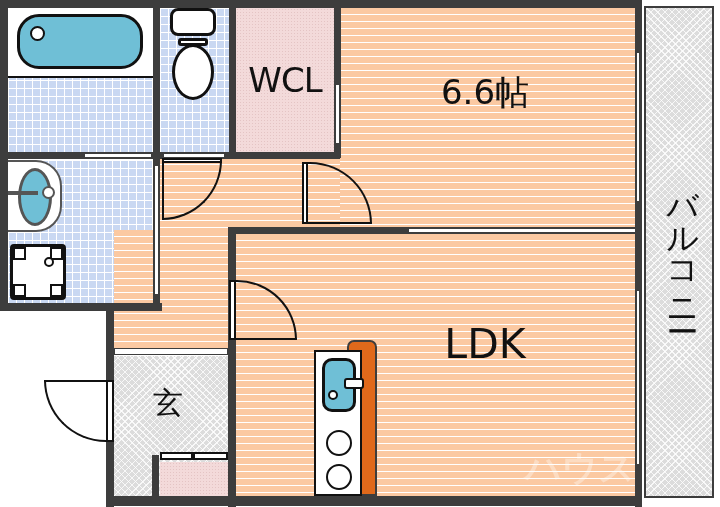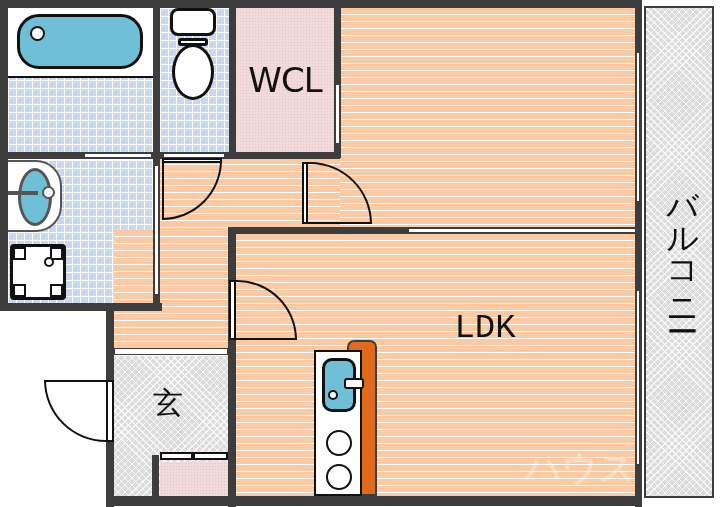--- a/index.html
+++ b/index.html
@@ -110,21 +110,22 @@
   <div class="abs" style="left:28px;top:26px;width:16px;height:7px;background:#fff;border:2px solid #111;border-radius:3px;"></div>
   <div class="abs" style="left:12px;top:38px;width:6px;height:6px;background:#fff;border:2px solid #111;border-radius:50%;"></div>
   <div class="abs" style="left:10px;top:78px;width:22px;height:22px;border:2px solid #111;border-radius:50%;"></div>
   <div class="abs" style="left:10px;top:112px;width:22px;height:22px;border:2px solid #111;border-radius:50%;"></div>
 </div>
 
 <div class="win" style="left:160px;top:452px;width:33px;height:8px;border:2px solid #111;"></div>
 <div class="win" style="left:193px;top:452px;width:35px;height:8px;border:2px solid #111;"></div>
 
 <div class="label" style="left:400px;top:74px;width:170px;font-size:34px;">
+  <div>6.6帖</div>
 </div>
 <div class="label" style="left:236px;top:62px;width:98px;font-size:34px;letter-spacing:-1px;">WCL</div>
-<div class="label" style="left:400px;top:310px;width:170px;font-size:34px;font-family:Liberation Mono, monospace;">
+<div class="label" style="left:400px;top:322px;width:170px;font-size:41px;">
   <div>LDK</div>
 </div>
 <div class="label" style="left:140px;top:386px;width:56px;font-size:30px;">玄</div>
 <div class="label" style="left:660px;top:170px;width:40px;font-size:32px;writing-mode:vertical-rl;">バルコニー</div>
 
 <div class="label" style="left:510px;top:448px;width:140px;font-size:36px;color:rgba(255,255,255,0.35);font-weight:bold;">ハウス</div>
 
 </body></html>

